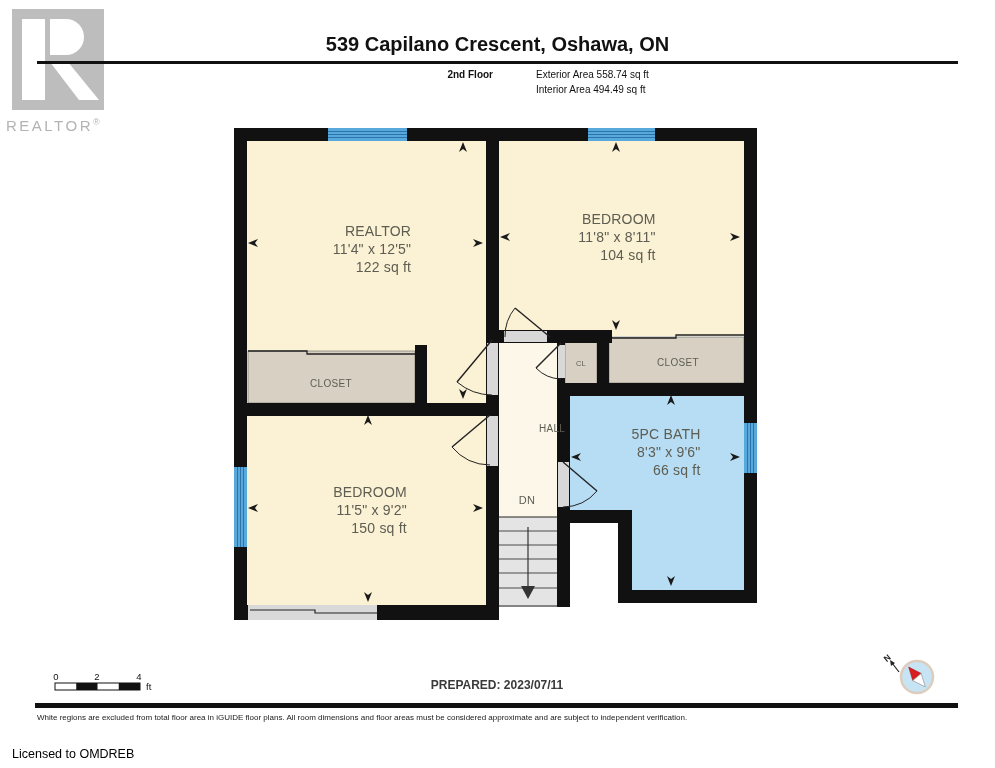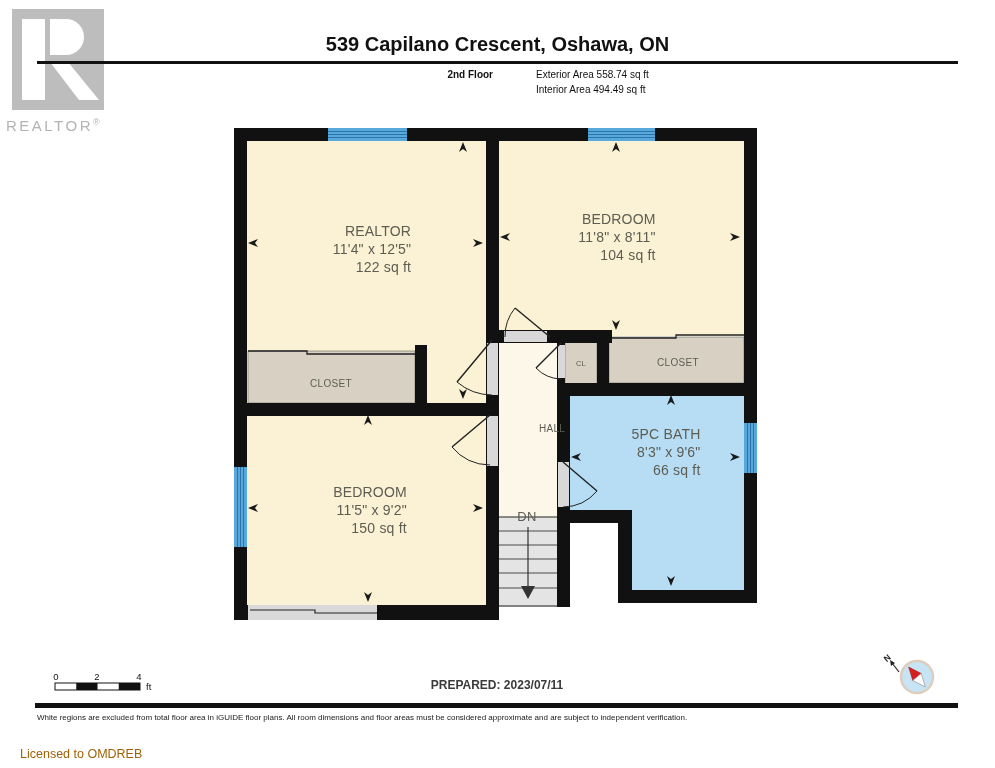--- a/index.html
+++ b/index.html
@@ -15,21 +15,21 @@
   .realtor-word sup{font-size:9px;letter-spacing:0;}
   .room-label{position:absolute;z-index:3;transform:translate(-50%,-50%);text-align:right;
               font-size:14px;color:#5d5d52;line-height:1.3;letter-spacing:.2px;white-space:nowrap;}
   .small-label{position:absolute;z-index:3;transform:translate(-50%,-50%);text-align:center;
                font-size:10px;color:#5d5d52;letter-spacing:.3px;white-space:nowrap;}
   .scale-num{position:absolute;z-index:3;transform:translateX(-50%);font-size:9.5px;color:#111;}
   .scale-unit{left:146px;top:681px;font-size:9.5px;color:#111;}
   .prepared{left:407px;top:678px;width:180px;text-align:center;font-size:12px;font-weight:bold;color:#3a3a3a;}
   .footer-rule{left:35px;top:703px;width:923px;height:4.5px;background:#111;}
   .disclaimer{left:37px;top:713px;font-size:8px;color:#1a1a1a;white-space:nowrap;}
-  .license{left:20px;top:747px;font-size:12.5px;color:#a16207;}
+  .license{left:12px;top:747px;font-size:12.5px;color:#000000;}
   .north-n{left:884px;top:653px;font-size:8.5px;font-weight:bold;color:#222;transform:rotate(-40deg);}
 </style>
 </head>
 <body>
 
 <div class="canvas">
 
   <svg width="995" height="768" viewBox="0 0 995 768">
 
     <g transform="translate(12,9)">
@@ -197,21 +197,21 @@
   </div>
   <div class="room-label" style="left:666px;top:452px">
     <div>5PC BATH</div>
     <div>8'3" x 9'6"</div>
     <div>66 sq ft</div>
   </div>
   <div class="small-label" style="left:331px;top:383px">CLOSET</div>
   <div class="small-label" style="left:581px;top:363px;font-size:7.5px">CL</div>
   <div class="small-label" style="left:678px;top:362px">CLOSET</div>
   <div class="small-label" style="left:552px;top:428px">HALL</div>
-  <div class="small-label" style="left:527px;top:516px;font-size:13px">DN</div>
+  <div class="small-label" style="left:527px;top:500px;font-size:11px">DN</div>
 
   <div class="scale-num" style="left:56px;top:671px">0</div>
   <div class="scale-num" style="left:97px;top:671px">2</div>
   <div class="scale-num" style="left:139px;top:671px">4</div>
   <div class="abs scale-unit">ft</div>
 
   <div class="abs prepared">PREPARED: 2023/07/11</div>
   <div class="abs north-n">N</div>
   <div class="abs footer-rule"></div>
   <div class="abs disclaimer">White regions are excluded from total floor area in iGUIDE floor plans. All room dimensions and floor areas must be considered approximate and are subject to independent verification.</div>

